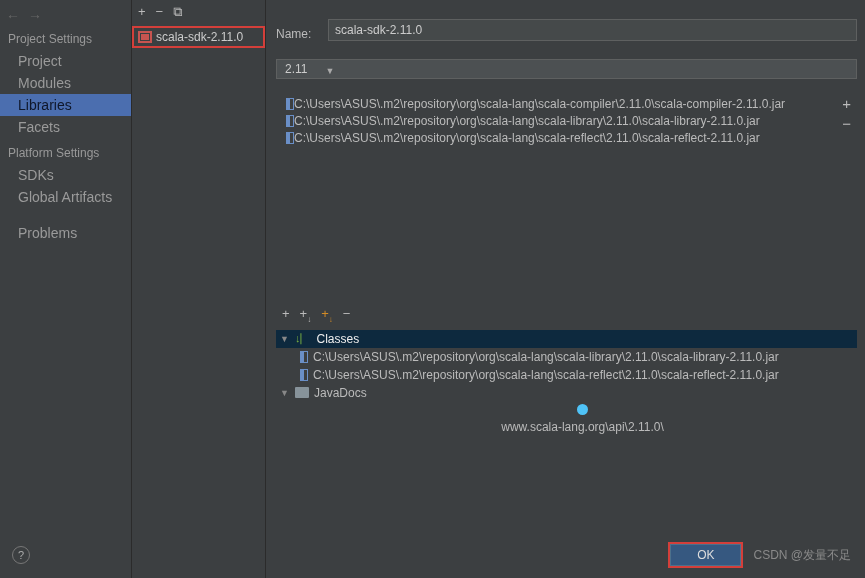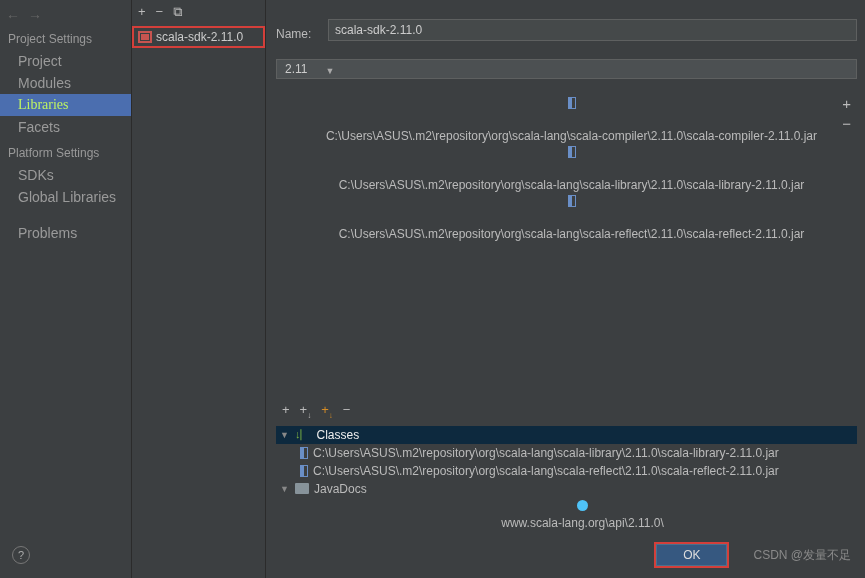--- a/index.html
+++ b/index.html
@@ -22,21 +22,21 @@
     }
     .nav-arrows { padding: 2px 6px; display: flex; gap: 8px; color: #666; font-size: 14px; }
     .nav-arrows span { cursor: pointer; }
     .section-title { color: #999; padding: 8px 8px 4px 8px; font-size: 12px; }
     .sidebar-item {
       padding: 3px 8px 3px 18px;
       color: #9a9a9a;
       cursor: pointer;
       font-size: 14px;
     }
-    .sidebar-item.selected { background: #4b6eaf; color: #bef264; font-family: Liberation Serif, serif; }
+    .sidebar-item.selected { background: #4b6eaf; color: #0f172a; }
     .list-panel {
       width: 134px;
       background: #3c3f41;
       border-right: 1px solid #2b2b2b;
     }
     .toolbar {
       display: flex;
       gap: 10px;
       padding: 4px 6px 6px;
       color: #bbb;
@@ -98,25 +98,24 @@
     .section-label { color: #bbb; padding: 2px 0 4px 4px; font-size: 12px; }
     .classpath-box {
       background: #3c3f41;
       border: none;
       padding: 2px 0 6px 4px;
       position: relative;
     }
     .file-row {
       display: flex;
       align-items: center;
-      gap: 20px;
+      gap: 0;
       padding: 2px 0 1px 6px;
       color: #bbb;
       font-size: 12px;
-      flex-direction: column;
     }
     .file-icon {
       display: inline-block;
       width: 8px; height: 12px;
       background: linear-gradient(90deg, #6a8fc7 50%, transparent 50%);
       border: 1px solid #6a8fc7;
     }
     .add-cp {
       position: absolute;
       right: 6px;
@@ -181,21 +180,21 @@
     .help-icon {
       width: 18px; height: 18px;
       border: 1px solid #777;
       border-radius: 50%;
       color: #aaa;
       display: flex;
       align-items: center;
       justify-content: center;
       font-size: 11px;
     }
-    .ok-area { display: flex; align-items: center; gap: 24px; padding-left: 48px; }
+    .ok-area { display: flex; align-items: center; gap: 10px; padding-left: 48px; }
     .ok-button {
       border: 2px solid #d43f3a;
       padding: 0;
     }
     .ok-button-inner {
       background: #365880;
       border: 1px solid #4c708c;
       color: #ddd;
       padding: 3px 26px;
       font-size: 12px;
@@ -211,21 +210,21 @@
       <span>←</span>
       <span>→</span>
     </div>
     <div class="section-title">Project Settings</div>
     <div class="sidebar-item">Project</div>
     <div class="sidebar-item">Modules</div>
     <div class="sidebar-item selected">Libraries</div>
     <div class="sidebar-item">Facets</div>
     <div class="section-title">Platform Settings</div>
     <div class="sidebar-item">SDKs</div>
-    <div class="sidebar-item">Global Libraries</div>
+    <div class="sidebar-item">Global Artifacts</div>
     <div style="height:14px"></div>
     <div class="sidebar-item">Problems</div>
   </div>
 
   <div class="list-panel">
     <div class="toolbar">
       <span>+</span>
       <span>−</span>
       <span>⧉</span>
     </div>

